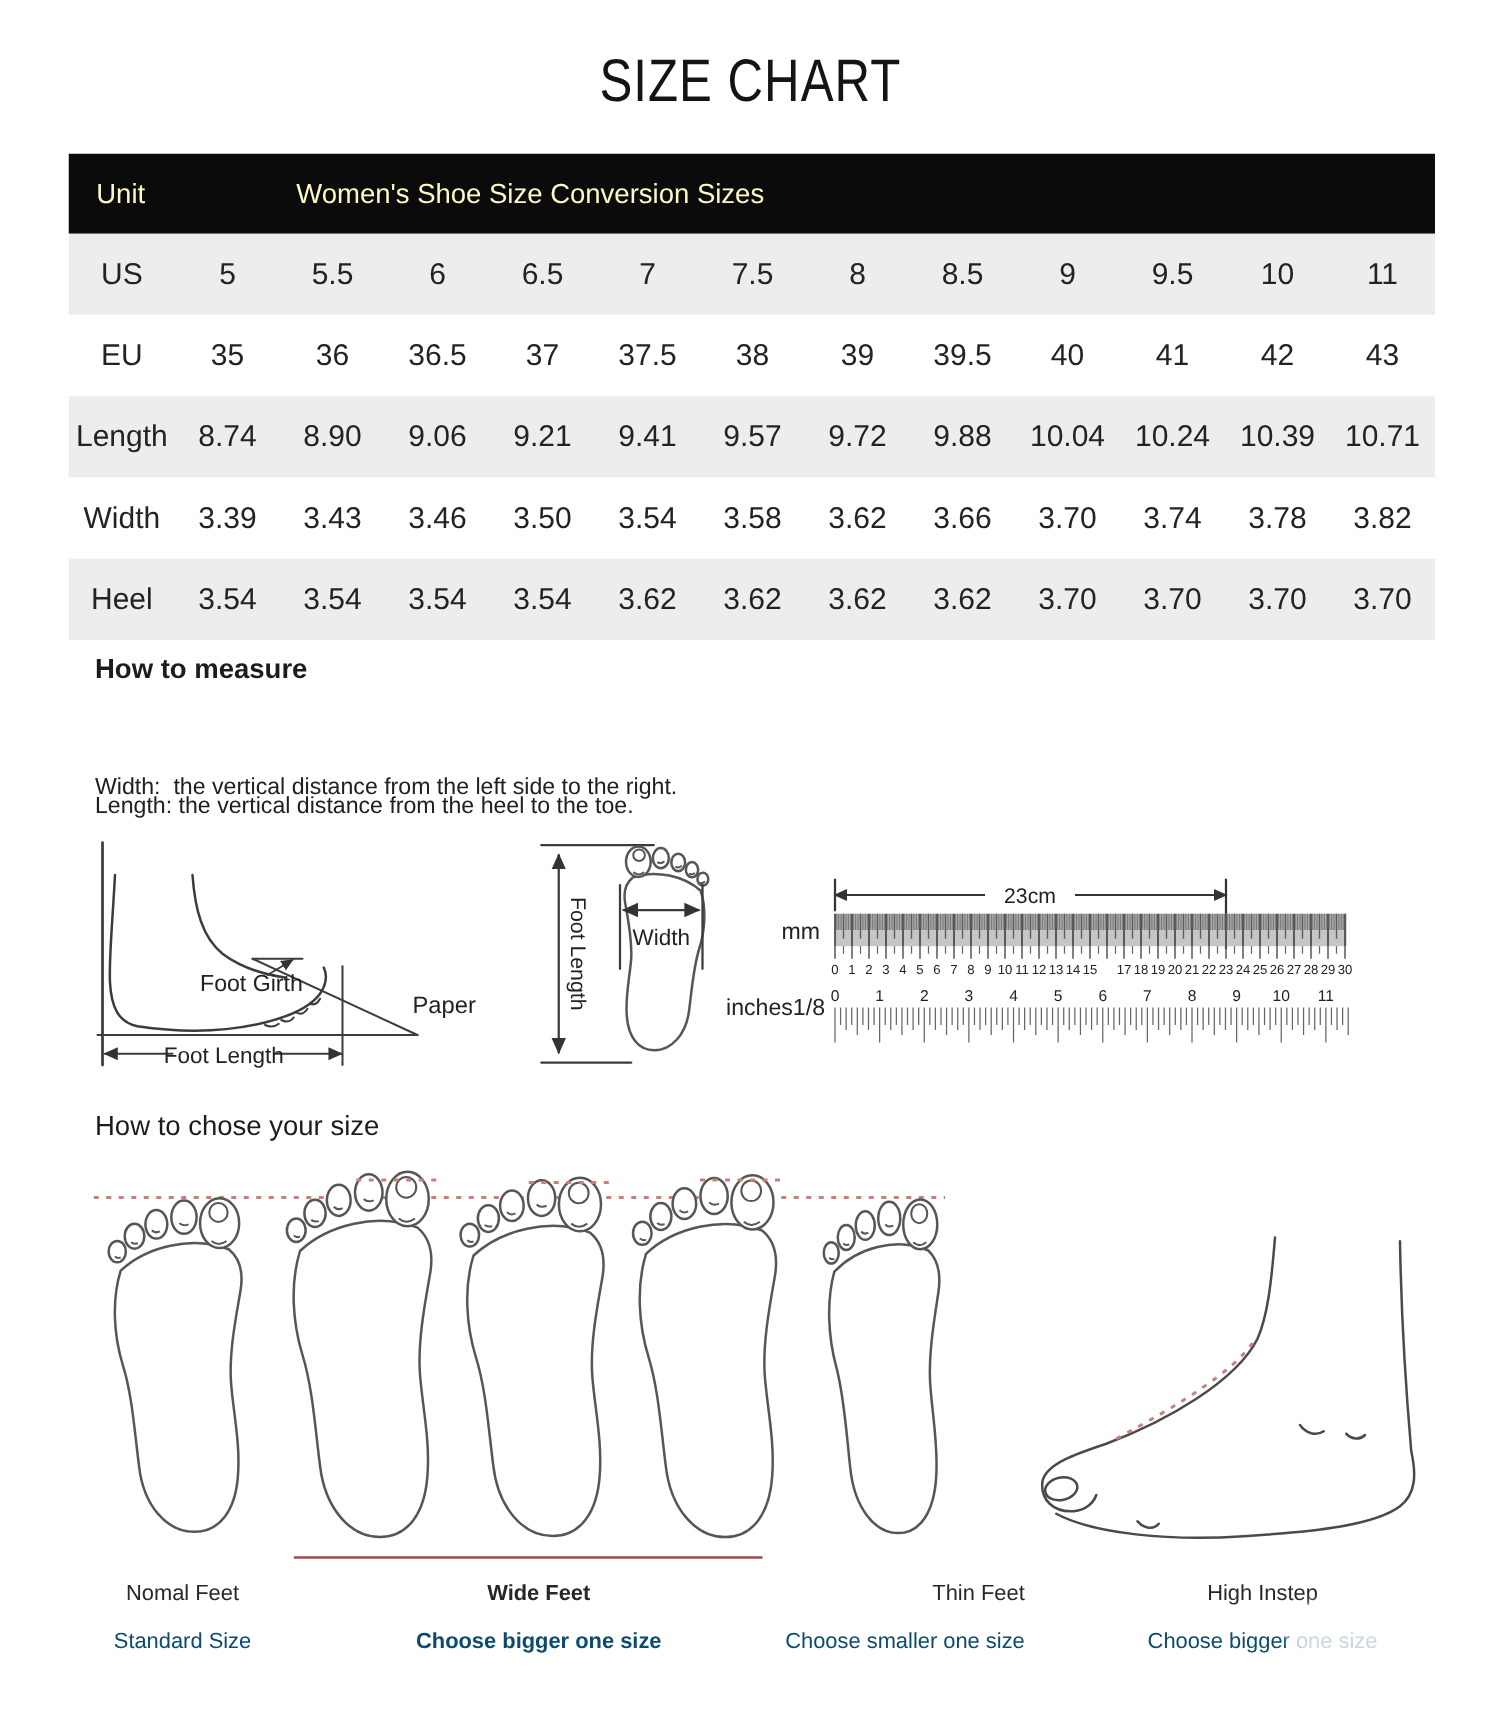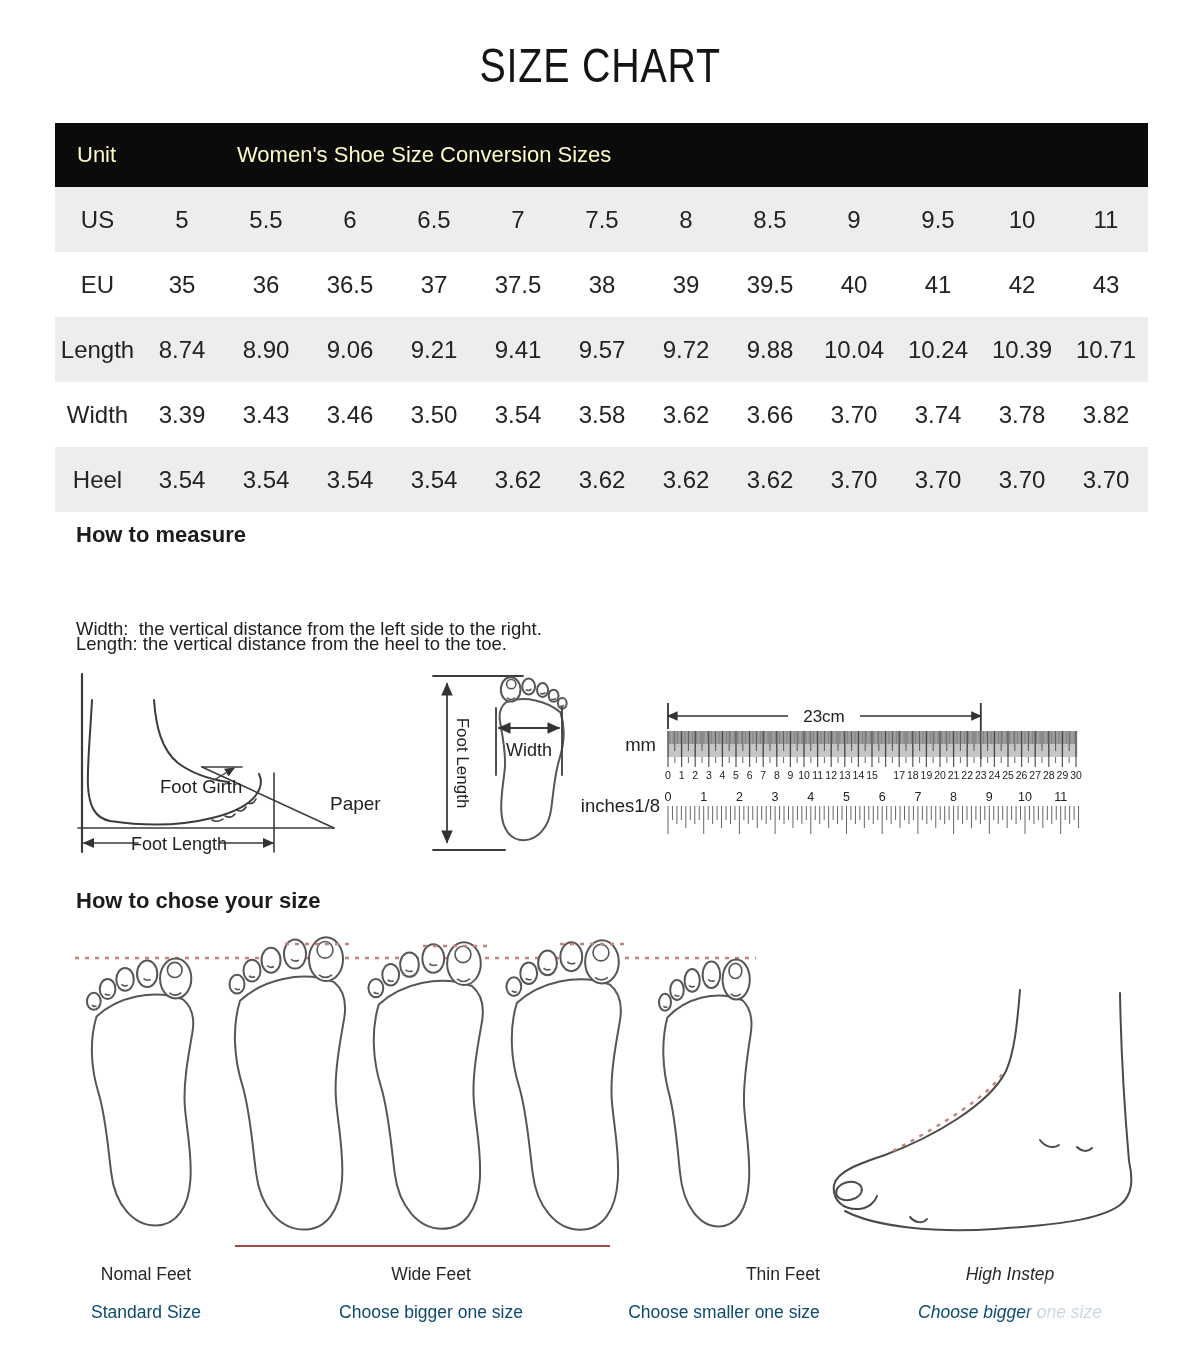--- a/index.html
+++ b/index.html
@@ -22,28 +22,28 @@
                       font-weight:400;}
   table.size tbody tr.alt{background:#ededed;}
 
   
   .measure-h{position:absolute;left:76px;top:522px;font-size:22px;font-weight:600;color:#1c1c1c;}
   .mline{position:absolute;left:76px;font-size:18.5px;color:#202020;white-space:pre-wrap;}
   .mline1{top:560px;}
   .mline2{top:590px;margin-top:43px;}
   .mline3{top:618px;}
 
-  .choose-h{position:absolute;left:76px;top:888px;font-size:22px;font-weight:700;color:#1c1c1c;}
+  .choose-h{position:absolute;left:76px;top:888px;font-size:22px;font-weight:400;color:#1c1c1c;}
 
   
   .foot-label{position:absolute;top:1264px;transform:translateX(-50%);
               text-align:center;white-space:nowrap;z-index:2;}
   .foot-label .name{display:block;font-size:17.5px;color:#272727;}
   .foot-label .advice{display:block;margin-top:17px;font-size:17.5px;color:#0c4a6e;}
-  .fl1{left:146px;} .fl2{left:431px;} .fl3{left:724px;text-align:right;} .fl4{left:1010px;font-style:italic;}
+  .fl1{left:146px;} .fl2{left:431px;font-weight:bold;} .fl3{left:724px;text-align:right;} .fl4{left:1010px;}
 
   .blob{position:absolute;left:1030px;top:1282px;width:142px;height:48px;
         background:rgba(255,255,255,.78);border-radius:24px;filter:blur(4px);z-index:3;}
 
   
   svg.overlay{position:absolute;left:0;top:0;width:1200px;height:1368px;z-index:1;}
   svg.overlay text{stroke:none;fill:#222;font-family:"Liberation Sans",sans-serif;}
   .sk{stroke:#565656;stroke-width:2;fill:#fff;vector-effect:non-scaling-stroke;}
   .skl{stroke:#565656;stroke-width:1.6;fill:none;vector-effect:non-scaling-stroke;}
   .ln{stroke:#3c3c3c;fill:none;stroke-linecap:round;}

